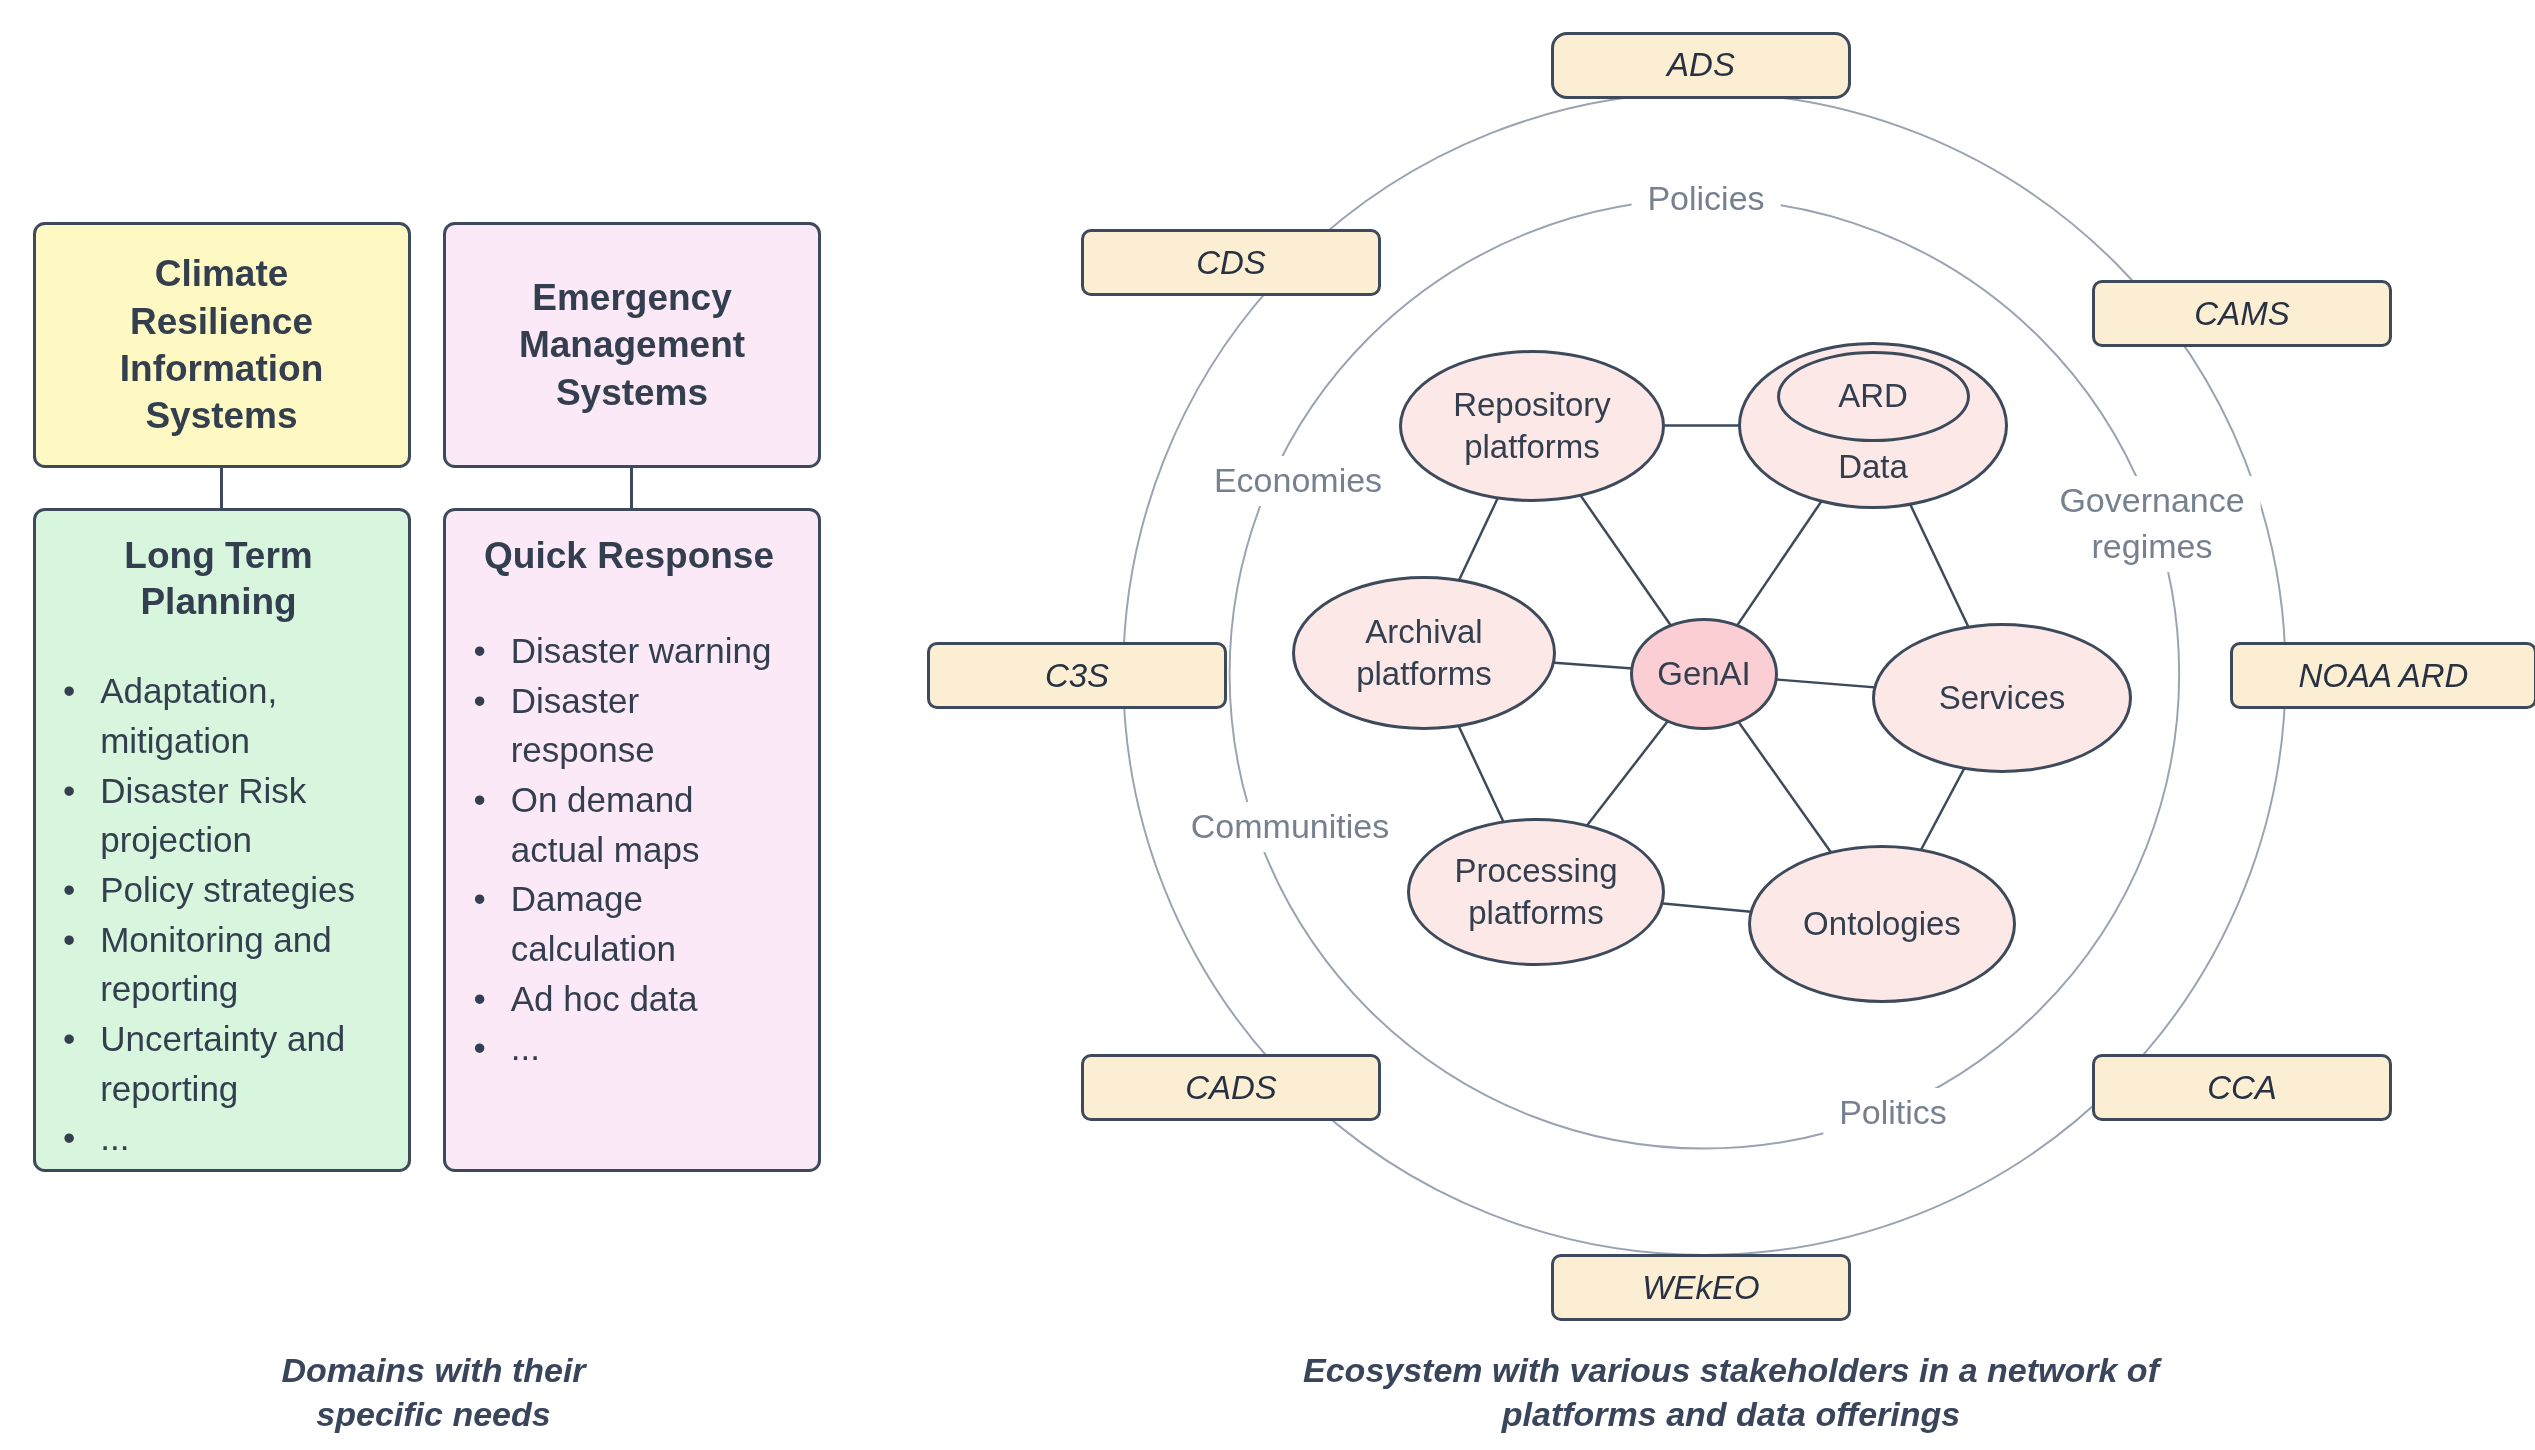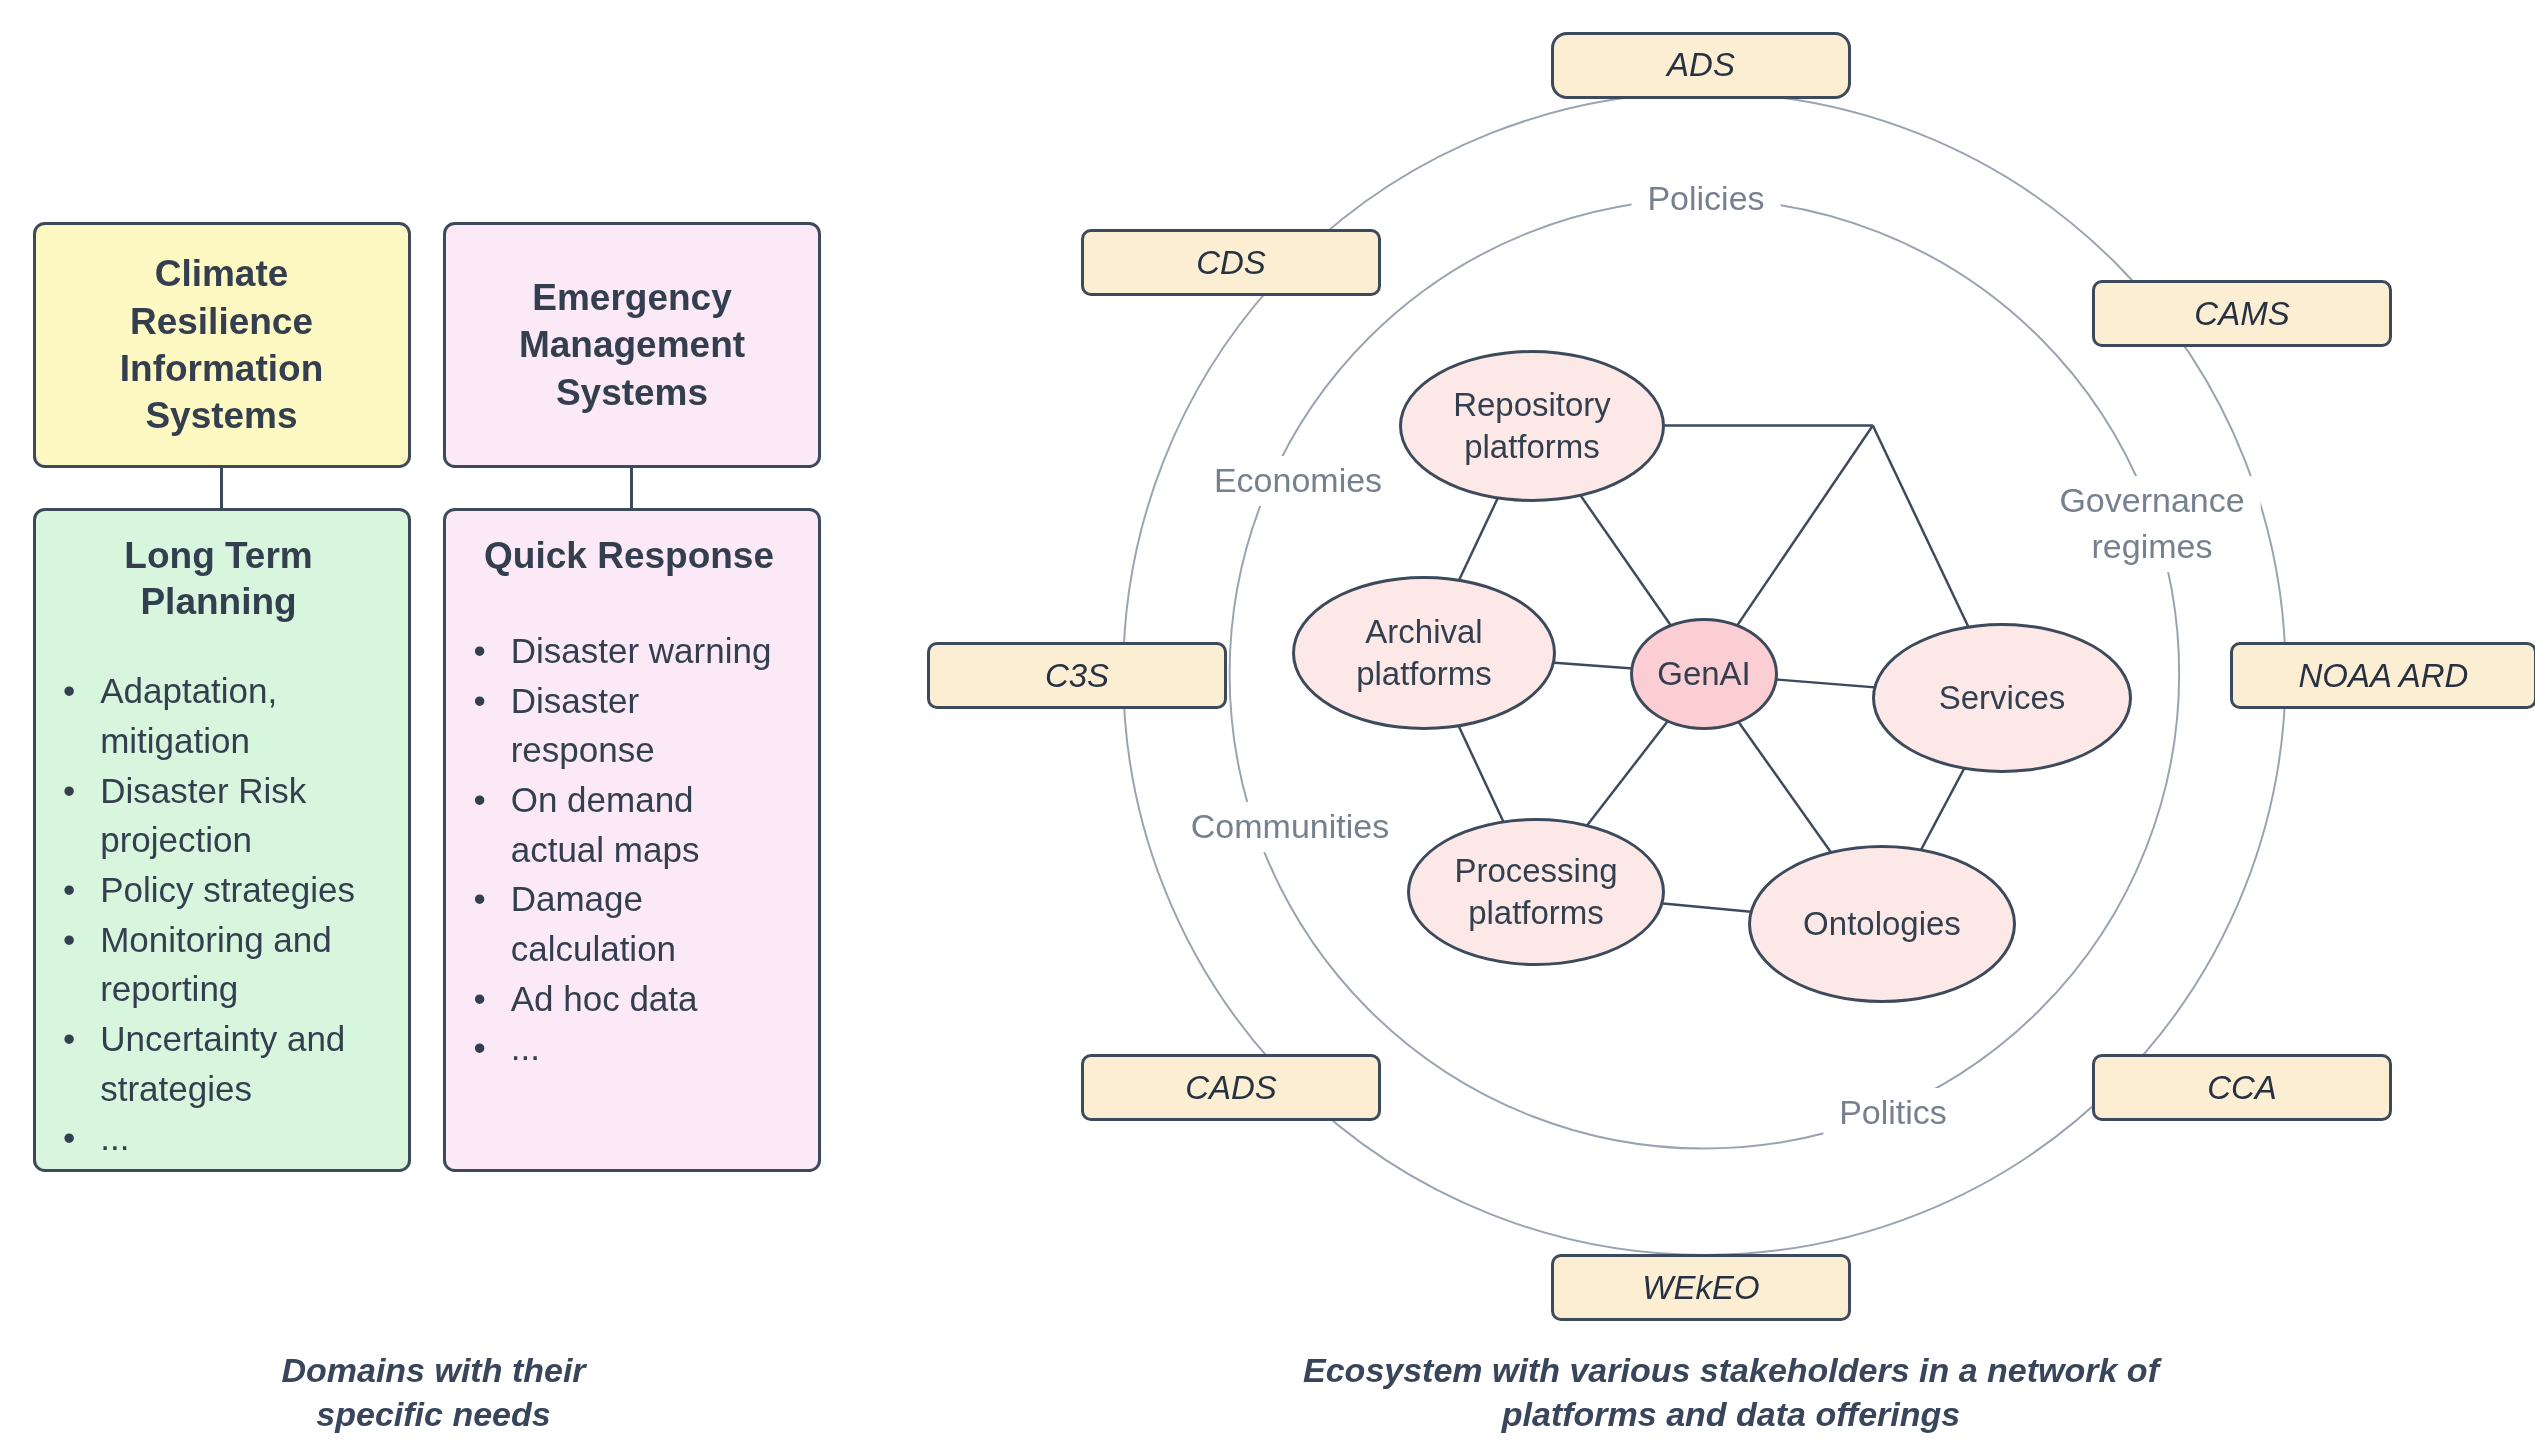--- a/index.html
+++ b/index.html
@@ -85,21 +85,21 @@
 Planning</div>
     <ul class="needs-list">
       <li>Adaptation,
 mitigation</li>
       <li>Disaster Risk
 projection</li>
       <li>Policy strategies</li>
       <li>Monitoring and
 reporting</li>
       <li>Uncertainty and
-strategies</li>
+reporting</li>
       <li>...</li>
     </ul>
   </div>
 
   <div class="needs-box pink" style="left:443px;">
     <div class="needs-title">Quick Response</div>
     <ul class="needs-list qr">
       <li>Disaster warning</li>
       <li>Disaster
 response</li>
@@ -146,20 +146,24 @@
   <div class="tag" style="left:2092px;top:243px;margin-top:37px;">CAMS</div>
   <div class="tag" style="left:927px;top:642px;">C3S</div>
   <div class="tag" style="left:2230px;top:642px;width:307px;">NOAA ARD</div>
   <div class="tag" style="left:1081px;top:1054px;">CADS</div>
   <div class="tag" style="left:2092px;top:1054px;">CCA</div>
   <div class="tag" style="left:1551px;top:1254px;">WEkEO</div>
 
   <div class="node" style="left:1399px;top:350px;width:266px;height:152px;">Repository
 platforms</div>
 
+  <div class="node ard-data" style="left:1738px;top:342px;width:270px;height:167px;">
+    <div class="node-inner">ARD</div>
+    <div class="data-label">Data</div>
+  </div>
 
   <div class="node" style="left:1292px;top:576px;width:264px;height:154px;">Archival
 platforms</div>
 
   <div class="node genai" style="left:1630px;top:618px;width:148px;height:112px;">GenAI</div>
 
   <div class="node" style="left:1872px;top:623px;width:260px;height:150px;">Services</div>
 
   <div class="node" style="left:1407px;top:818px;width:258px;height:148px;">Processing
 platforms</div>

